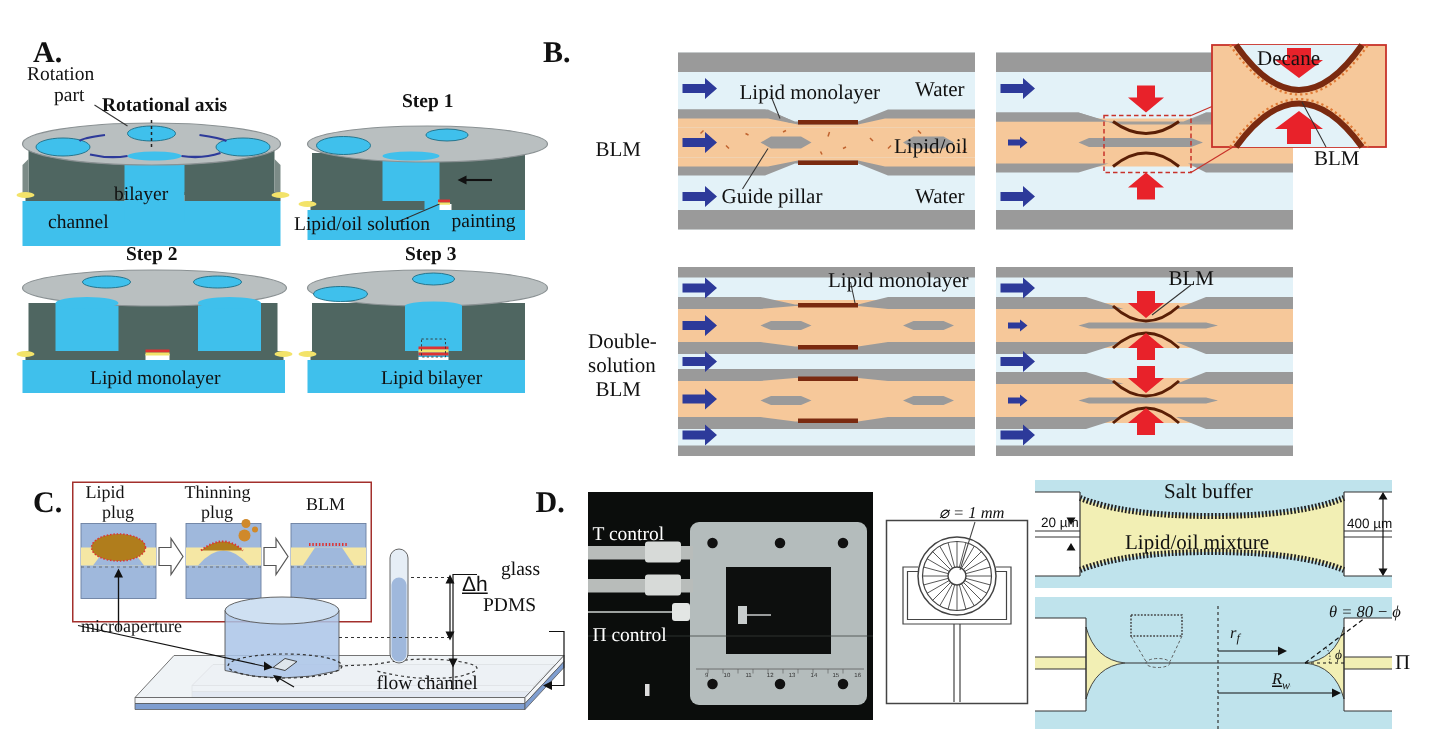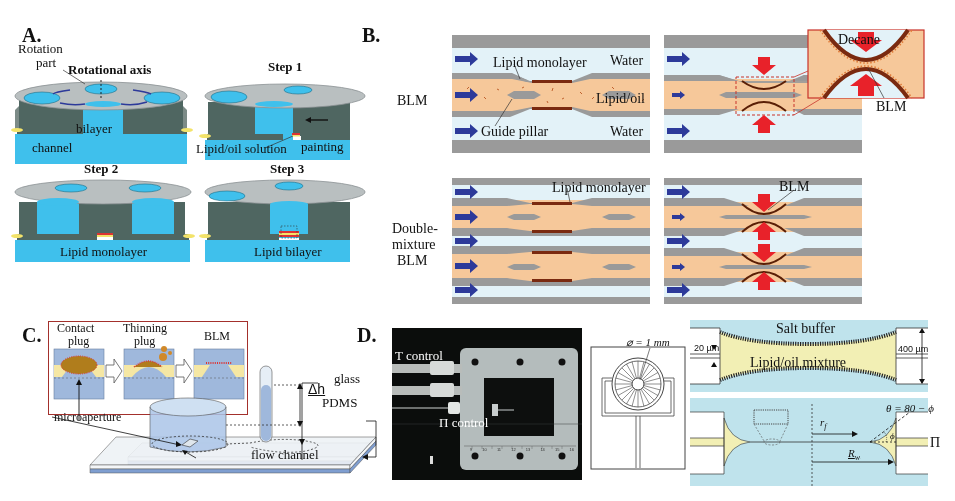--- a/index.html
+++ b/index.html
@@ -104,21 +104,21 @@
     <ellipse cx="84" cy="24" rx="19" ry="3" fill="#3fc0ec"></ellipse>
     <ellipse cx="0" cy="56" rx="6" ry="2" fill="#f3e36a"></ellipse>
   </svg>
   <div class="lbl" style="left:254px;top:245px;">Lipid bilayer</div>
 </div>
 
 <div>
   <div class="panel-label" style="left:362px;top:24px;">B.</div>
   <div class="lbl" style="left:397px;top:94px;font-size:14px;">BLM</div>
   <div class="lbl" style="left:392px;top:222px;font-size:14px;">Double-</div>
-  <div class="lbl" style="left:392px;top:238px;font-size:14px;">mixture</div>
+  <div class="lbl" style="left:392px;top:238px;font-size:14px;">solution</div>
   <div class="lbl" style="left:397px;top:254px;font-size:14px;">BLM</div>
 
   <svg style="left:452px;top:35px;" width="198" height="118" viewBox="0 0 198 118">
     <rect x="0" y="0" width="198" height="118" fill="#e3f2f8"></rect>
     <rect x="0" y="0" width="198" height="13" fill="#9a9a9a"></rect>
     <rect x="0" y="105" width="198" height="13" fill="#9a9a9a"></rect>
     <path d="M0 42 L60 42 L80 47 L120 47 L140 42 L198 42 L198 50 L0 50Z" fill="#f6c89a"></path>
     <rect x="0" y="50" width="198" height="20" fill="#f6c89a"></rect>
     <path d="M0 70 L198 70 L198 78 L140 78 L120 73 L80 73 L60 78 L0 78Z" fill="#f6c89a"></path>
     <path d="M0 38 L60 38 L75 45 L75 47 L60 42 L0 42Z" fill="#9a9a9a"></path>
@@ -296,21 +296,21 @@
     <g>
       <rect x="146" y="28" width="50" height="50" fill="#9fb8dc" stroke="#6a7fa0" stroke-width="0.6"></rect>
       <rect x="146" y="44" width="50" height="12" fill="#f5e7a4"></rect>
       <path d="M154 56 L162 44 L180 44 L188 56Z" fill="#9fb8dc"></path>
       <line x1="158" y1="42" x2="184" y2="42" stroke="#d33" stroke-width="2" stroke-dasharray="1,1.2"></line>
       <line x1="146" y1="57" x2="196" y2="57" stroke="#555" stroke-width="0.5" stroke-dasharray="2,2"></line>
     </g>
     <line x1="31" y1="60" x2="31" y2="100" stroke="#111" stroke-width="0.9"></line>
     <polygon points="31,58 28,64 34,64" fill="#111"></polygon>
   </svg>
-  <div class="lbl" style="left:57px;top:322px;font-size:12px;">Contact</div>
+  <div class="lbl" style="left:57px;top:322px;font-size:12px;">Lipid</div>
   <div class="lbl" style="left:68px;top:335px;font-size:12px;">plug</div>
   <div class="lbl" style="left:123px;top:322px;font-size:12px;">Thinning</div>
   <div class="lbl" style="left:134px;top:335px;font-size:12px;">plug</div>
   <div class="lbl" style="left:204px;top:330px;font-size:12px;">BLM</div>
   <div class="lbl" style="left:54px;top:411px;font-size:12px;">microaperture</div>
 
   <svg style="left:80px;top:365px;" width="300" height="110" viewBox="0 0 300 110">
     <polygon points="48,92 276,92 290,78 62,78" fill="#e9eef4" stroke="#555" stroke-width="0.6"></polygon>
     <polygon points="48,92 276,92 276,96 48,96" fill="#f4f6f8" stroke="#555" stroke-width="0.5"></polygon>
     <polygon points="48,96 276,96 276,100 48,100" fill="#7f9ed0" stroke="#555" stroke-width="0.5"></polygon>
@@ -382,21 +382,21 @@
     <rect x="0" y="36" width="70" height="9" fill="#b8bcba"></rect>
     <rect x="38" y="33" width="24" height="14" rx="2" fill="#d7dad8"></rect>
     <rect x="0" y="58" width="70" height="9" fill="#b8bcba"></rect>
     <rect x="38" y="55" width="24" height="14" rx="2" fill="#d7dad8"></rect>
     <line x1="0" y1="80" x2="56" y2="80" stroke="#cfd3d1" stroke-width="1"></line>
     <rect x="56" y="74" width="12" height="12" rx="2" fill="#e3e6e4"></rect>
     <line x1="0" y1="96" x2="190" y2="96" stroke="#3a3d3c" stroke-width="0.5"></line>
     <rect x="38" y="128" width="3" height="8" fill="#ddd"></rect>
   </svg>
   <div class="lbl" style="left:395px;top:349px;color:#fff;">T control</div>
-  <div class="lbl" style="left:395px;top:416px;color:#fff;margin-left:44px;">Π control</div>
+  <div class="lbl" style="left:395px;top:416px;color:#fff;">Π control</div>
   <div style="position:absolute;left:470px;top:447px;width:104px;display:flex;justify-content:space-between;font-family:'Liberation Sans',sans-serif;font-size:4px;color:#333;">
     <span>9</span>
     <span>10</span>
     <span>11</span>
     <span>12</span>
     <span>13</span>
     <span>14</span>
     <span>15</span>
     <span>16</span>
   </div>

